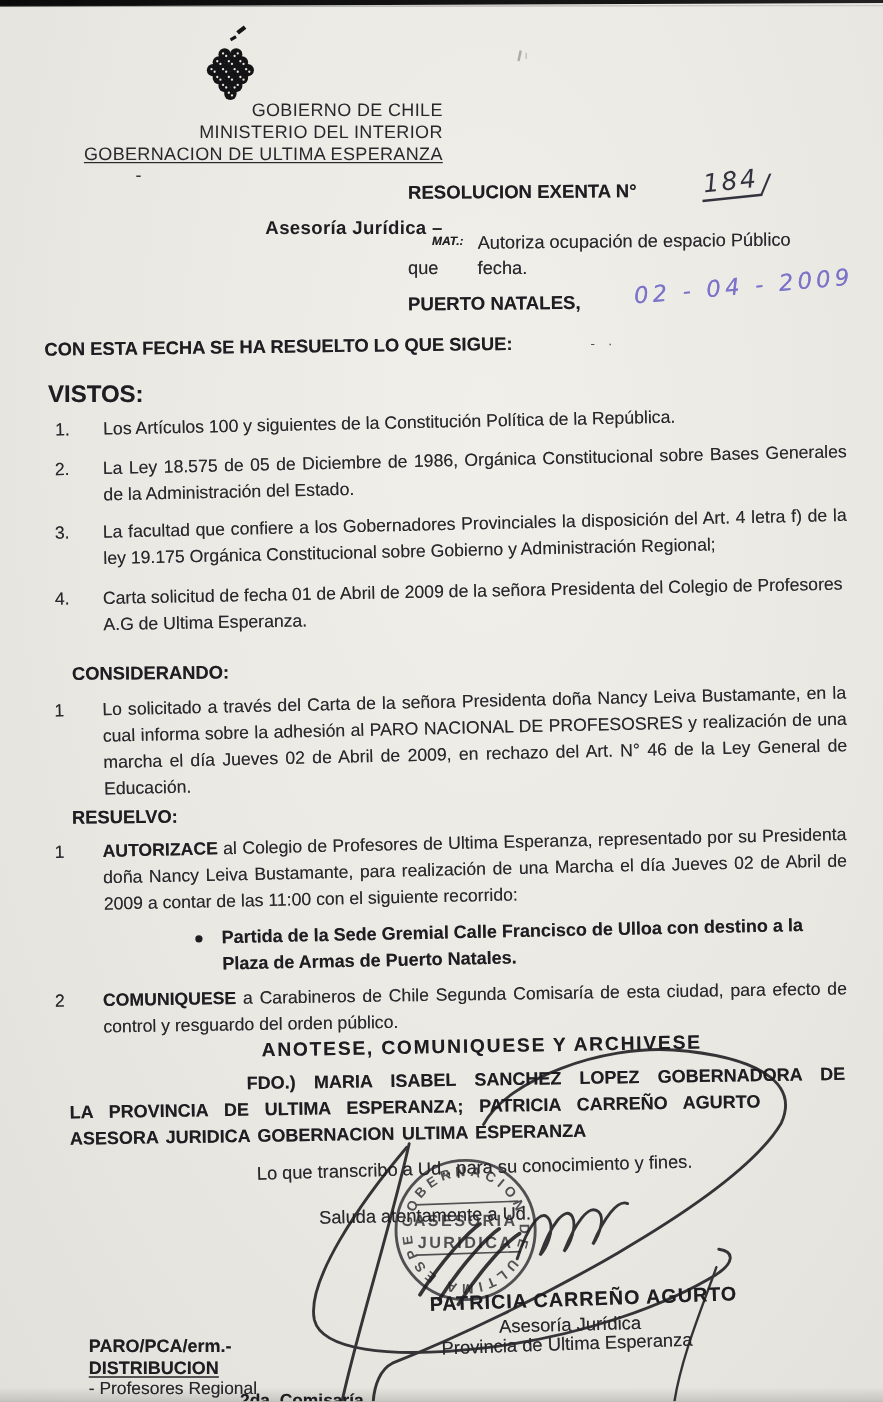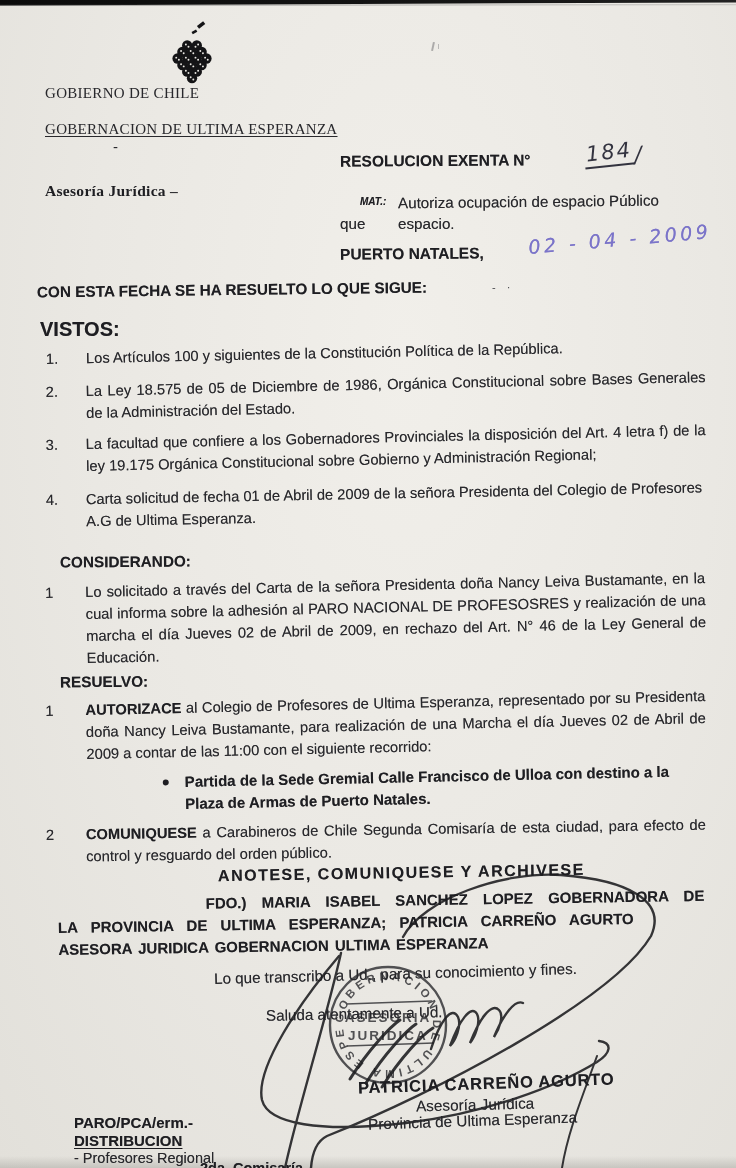--- a/index.html
+++ b/index.html
@@ -4,21 +4,21 @@
 <style>
   html,body{margin:0;padding:0;background:#b8b6b2;}
   .page{
     position:relative;width:736px;height:1168px;margin:0 auto;overflow:hidden;
     background:radial-gradient(ellipse at 55% 30%, #f1efea 0%, #eae8e3 55%, #e2e0da 100%);
     font-family:"Liberation Sans", sans-serif;color:#28282c;
   }
   .abs{position:absolute;}
   .b{font-weight:700;color:#1e1e22;}
   .doc{font-size:14.7px;line-height:22px;text-shadow:0 0 .4px rgba(40,40,44,.55);}
-  .hline{font-size:15px;line-height:18px;letter-spacing:.3px;text-align:left;width:345px;left:45px;font-family:Liberation Serif, serif;}
+  .hline{font-size:15px;line-height:18px;letter-spacing:.3px;text-align:right;width:345px;left:24px;}
   .u{text-decoration:underline;text-underline-offset:2px;}
   .item{display:flex;}
   .num{flex:0 0 40px;}
   .itext{flex:1;}
   .just{text-align:justify;}
   .bullet-dot{position:absolute;left:-22px;top:8px;width:6px;height:6px;border-radius:50%;background:#1e1e22;}
   .hand-blue{font-family:"DejaVu Sans",sans-serif;font-style:italic;font-size:19px;letter-spacing:3.5px;color:#7b74c9;text-shadow:0 0 .5px rgba(123,116,201,.8);}
   .hand-dark{font-family:"DejaVu Sans",sans-serif;font-style:italic;font-size:21px;letter-spacing:2px;color:#33333f;}
   .numline{border-bottom:2px solid #33333f;padding:0 2px 1px 2px;display:inline-block;transform:rotate(-6deg);}
   .slash{display:inline-block;transform:rotate(-4deg) translateY(3px);font-size:22px;}
@@ -89,31 +89,32 @@
           <circle cx="-4" cy="16.5" r="1.1"></circle>
           <circle cx="7" cy="14" r="1.1"></circle>
           <circle cx="4" cy="16.5" r="1.1"></circle>
         <circle cx="-1.5" cy="21.5" r="1.1"></circle>
           <circle cx="1.5" cy="24" r="1.1"></circle>
       </g>
     </svg>
   </div>
 
   <div class="abs hline" style="top:84px;">GOBIERNO DE CHILE</div>
+  <div class="abs hline" style="top:102px;">MINISTERIO DEL INTERIOR</div>
   <div class="abs hline u" style="top:120px;">GOBERNACION DE ULTIMA ESPERANZA</div>
   <div class="abs" style="left:113px;top:138px;font-size:15px;">-</div>
   <div class="abs hline b" style="top:138px;font-size:15.5px;margin-top:44px;">Asesoría Jurídica –</div>
 
   <div class="abs b doc" style="left:340px;top:150px;font-size:15.5px;transform:rotate(-.4deg);">RESOLUCION EXENTA N°</div>
   <div class="abs" style="left:584px;top:139px;"><span class="hand-dark numline">184</span><span class="hand-dark slash">/</span></div>
 
   <div class="abs b doc" style="left:360px;top:191px;font-size:10px;font-style:italic;">MAT.:</div>
   <div class="abs doc" style="left:398px;top:191px;font-size:15.2px;transform:rotate(-.6deg);">Autoriza ocupación de espacio Público</div>
   <div class="abs doc" style="left:340px;top:213px;font-size:15.2px;">que</div>
-  <div class="abs doc" style="left:398px;top:213px;font-size:15.2px;">espacio.</div>
+  <div class="abs doc" style="left:398px;top:213px;font-size:15.2px;">fecha.</div>
 
   <div class="abs b doc" style="left:340px;top:243px;font-size:15.5px;transform:rotate(-.5deg);">PUERTO NATALES,</div>
   <div class="abs hand-blue" style="left:528px;top:228px;transform:rotate(-5deg);">02 - 04 - 2009</div>
 
   <div class="abs b doc" style="left:37px;top:279px;font-size:15.3px;transform:rotate(-.7deg);">CON ESTA FECHA SE HA RESUELTO LO QUE SIGUE:</div>
   <div class="abs stray" style="left:492px;top:281px;">- ·</div>
 
   <div class="abs b doc" style="left:40px;top:318px;font-size:20px;">VISTOS:</div>
 
   <div class="abs doc item" style="left:46px;top:348px;width:660px;transform:rotate(-1.2deg);transform-origin:left center;">

